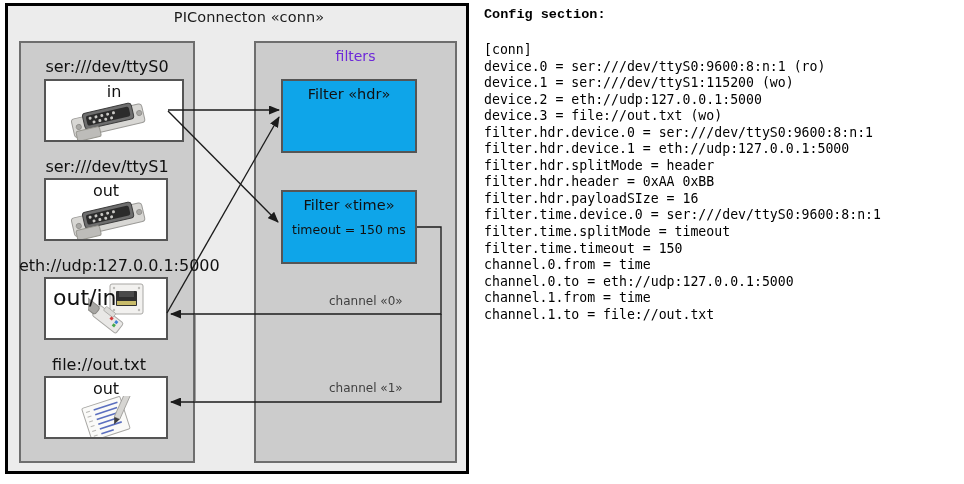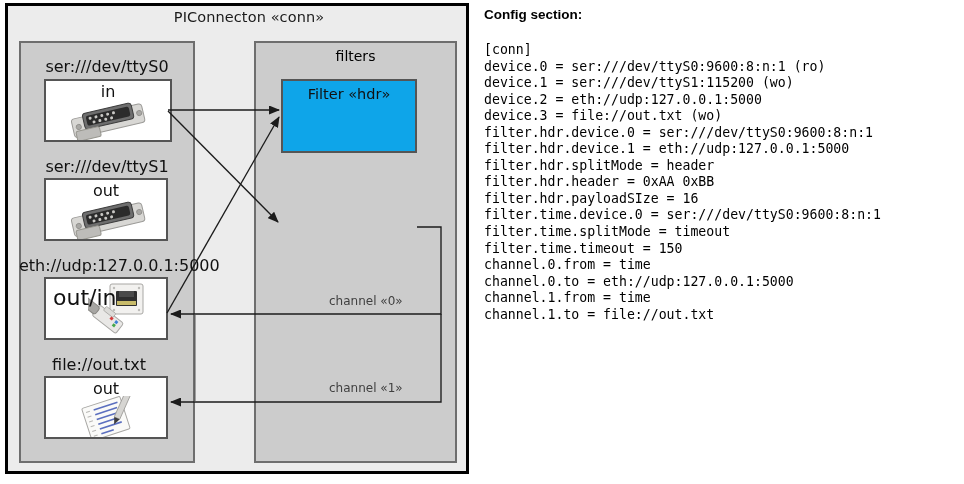--- a/index.html
+++ b/index.html
@@ -23,21 +23,21 @@
   }
 
   .panel{
     position:absolute;background:#cccccc;
     border:2px solid #6e6e6e;box-sizing:border-box;
   }
   .panel-devices{left:19px;top:41px;width:176px;height:422px;}
   .panel-filters{left:254px;top:41px;width:203px;height:422px;}
   .panel-title{
     position:absolute;left:0;right:0;top:5px;text-align:center;
-    font-size:14px;color:#000000;
+    font-size:14px;color:#6d28d9;
   }
 
   .dev-label{
     position:absolute;text-align:center;font-size:16px;color:#111;
     white-space:nowrap;
   }
   .dev-box{
     position:absolute;background:#ffffff;border:2px solid #555555;
     box-sizing:border-box;overflow:hidden;
   }
@@ -65,42 +65,42 @@
 
   svg.wires{position:absolute;left:0;top:0;width:480px;height:484px;
     overflow:visible;pointer-events:none;}
 
   
   .icon-wrap{position:absolute;}
   
   .config{position:absolute;left:482px;top:0;width:482px;height:484px;}
   .config-head{
     position:absolute;left:2px;top:7px;font-size:13.5px;font-weight:bold;
-    color:#000;font-family:Liberation Sans, sans-serif;
+    color:#000;font-family:Liberation Mono, monospace;
   }
   .config-body{
     position:absolute;left:2px;top:42px;
     font-family:"DejaVu Sans Mono","Liberation Mono",monospace;
     font-size:13.2px;line-height:16.55px;color:#000;white-space:pre;
   }
 </style>
 </head>
 <body>
 
 <div class="page">
 
   <div class="diagram">
 
     <div class="outer-frame"></div>
     <div class="outer-title">PIConnecton «conn»</div>
 
     <div class="panel panel-devices"></div>
 
     <div class="dev-label" style="left:19px;top:57px;width:176px;">ser:///dev/ttyS0</div>
-    <div class="dev-box" style="left:44px;top:79px;width:128px;height:63px;">
+    <div class="dev-box" style="left:44px;top:79px;width:140px;height:63px;">
       <div class="dev-io">in</div>
       <div class="icon-wrap" style="left:18px;top:18px;width:90px;height:42px;">
         <svg width="90" height="42" viewBox="0 0 90 42">
           <g transform="rotate(-13 45 21)">
             <rect x="8" y="12" width="72" height="19" rx="3" fill="#d8d7d4" stroke="#9b9a97" stroke-width="1"></rect>
             <rect x="20" y="9" width="50" height="16" rx="3" fill="#6e6e6e" stroke="#3d3d3d" stroke-width="1"></rect>
             <rect x="23" y="12" width="44" height="10" rx="2" fill="#2b2b2b"></rect>
             <g fill="#c9c8c5">
               <circle cx="27" cy="15" r="1.5"></circle>
                 <circle cx="33" cy="15" r="1.5"></circle>
@@ -208,20 +208,26 @@
     </div>
 
     <div class="panel panel-filters">
       <div class="panel-title">filters</div>
     </div>
 
     <div class="fbox" style="left:281px;top:79px;width:136px;height:74px;">
       <div class="fbox-title">Filter «hdr»</div>
     </div>
 
+    <div class="fbox" style="left:281px;top:190px;width:136px;height:74px;">
+      <div class="fbox-title">Filter «time»</div>
+      <div class="fbox-props">
+        <div>timeout = 150 ms</div>
+      </div>
+    </div>
 
     <div class="chan-label" style="left:329px;top:294px;">channel «0»</div>
     <div class="chan-label" style="left:329px;top:381px;">channel «1»</div>
 
     <svg class="wires">
       <defs>
         <marker id="ah" markerWidth="11" markerHeight="9" refX="10" refY="4.5" orient="auto" markerUnits="userSpaceOnUse">
           <path d="M0,0 L11,4.5 L0,9 z" fill="#1b1b1b"></path>
         </marker>
       </defs>

